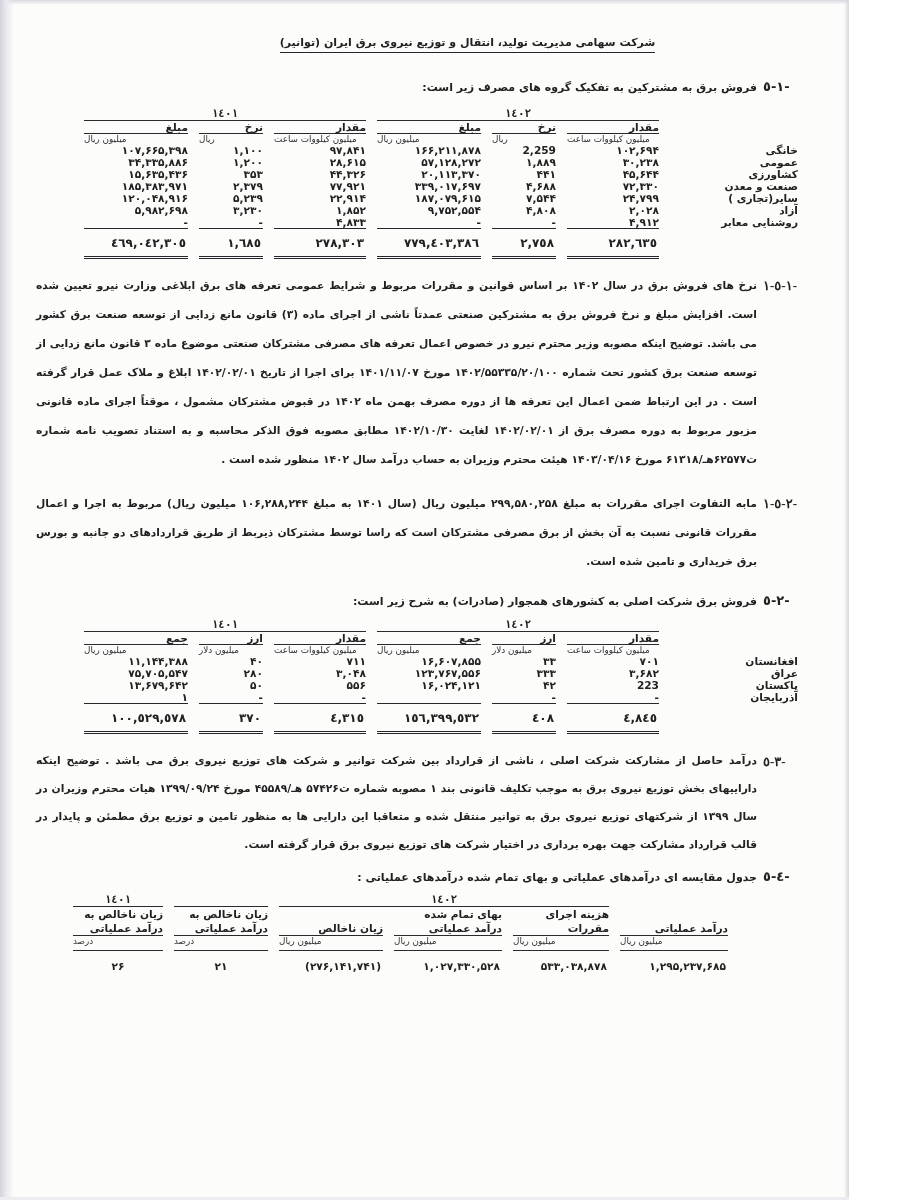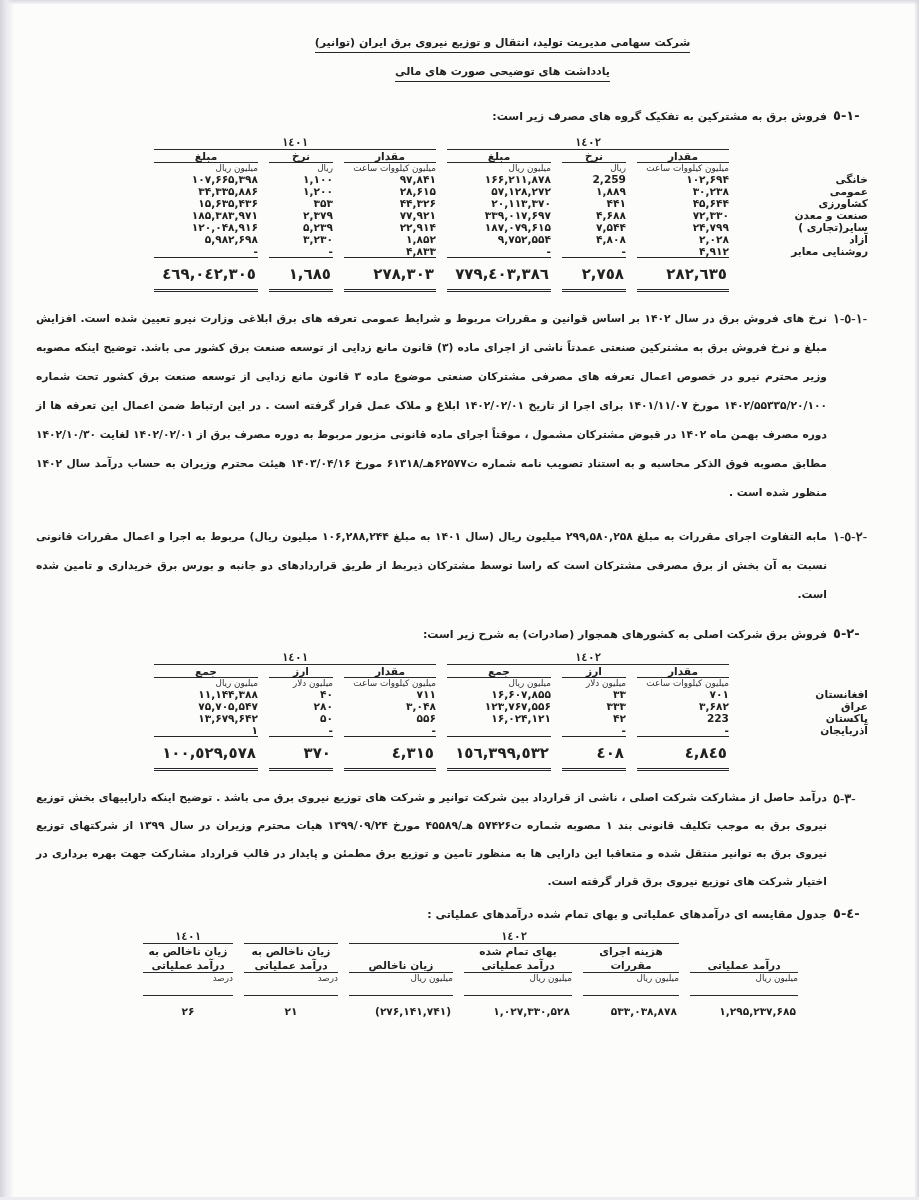--- a/index.html
+++ b/index.html
@@ -1,16 +1,16 @@
 <!DOCTYPE html>
 <html lang="fa"><head>
 <meta charset="utf-8">
 <style>
   html,body{margin:0;padding:0;background:#ffffff;}
-  .page{position:relative;width:919px;height:1200px;background:#fcfcfb;overflow:hidden;
+  .page{position:relative;width:849px;height:1200px;background:#fcfcfb;overflow:hidden;
         font-family:"DejaVu Sans",sans-serif;color:#212121;}
   
   .edge-left{position:absolute;left:0;top:0;bottom:0;width:14px;
              background:linear-gradient(90deg,#d3d3da 0%,#e9e9ef 45%,rgba(255,255,255,0) 100%);}
   .edge-top{position:absolute;top:0;left:0;right:0;height:4px;
             background:linear-gradient(180deg,#d9d9e0,#f5f5f8);}
   .edge-right{position:absolute;right:0;top:0;bottom:0;width:5px;
               background:linear-gradient(270deg,#d6d6dd,rgba(255,255,255,0));}
   .edge-bottom{position:absolute;bottom:0;left:0;right:0;height:3px;background:#ececf1;}
 
@@ -30,35 +30,35 @@
   .note{display:flex;direction:rtl;font-size:10.7px;font-weight:700;line-height:29px;}
   .note .body{flex:1;text-align:justify;}
   .note .sec-num{line-height:29px;font-family:Liberation Serif, serif;}
 
   
   table.fin{border-collapse:separate;border-spacing:11px 0;direction:rtl;
             font-weight:700;color:#212121;}
   table.fin th,table.fin td{padding:0;vertical-align:bottom;}
   .year-cell{font-size:11px;text-align:center;border-bottom:1.3px solid #2a2a2e;
              padding-bottom:4px;font-weight:700;font-family:Liberation Mono, monospace;}
-  .col-head{font-size:10.6px;text-align:center;border-bottom:1.1px solid #2a2a2e;
+  .col-head{font-size:10.6px;text-align:right;border-bottom:1.1px solid #2a2a2e;
             padding:6px 2px 4px;font-weight:700;}
-  .unit{font-size:8.8px;font-weight:400;color:#2e2e32;text-align:right;
+  .unit{font-size:8.8px;font-weight:400;color:#2e2e32;text-align:left;
         padding:5px 0 2px;white-space:nowrap;}
   td.lbl,th.lbl{font-size:10.6px;}
   td.num{direction:ltr;unicode-bidi:isolate;text-align:right;font-size:10.6px;
          padding:10px 2px 9px;white-space:nowrap;}
   td.lbl{padding:10px 2px 9px;}
   tr.total td.num{border-top:1.4px solid #26262a;border-bottom:3px double #26262a;
-                  padding:7px 2px 6px;font-size:15px;}
+                  padding:7px 2px 6px;font-size:12px;}
   tr.total td.lbl{border:none;}
 
   
   table.t3 .col-head{vertical-align:bottom;line-height:14px;}
-  table.t3 .unit{border-bottom:1px solid #2a2a2e;padding-bottom:12px;}
+  table.t3 .unit{border-bottom:1px solid #2a2a2e;padding-bottom:4px;}
   table.t3 td.num{padding:9px 2px 8px;}
   td.ctr{text-align:center !important;}
 
   
   .t12 col.c-lbl{width:128px;} .t12 col.c-q{width:92px;}
   .t12 col.c-r{width:64px;}   .t12 col.c-a{width:104px;}
   .t3 col.c0{width:108px;} .t3 col.c1{width:96px;} .t3 col.c2{width:108px;}
   .t3 col.c3{width:104px;} .t3 col.c4{width:94px;} .t3 col.c5{width:90px;}
 
   .mt-sec1{margin-top:26px;} .mt-table1{margin-top:13px;}
@@ -73,21 +73,20 @@
 <div class="page">
   <div class="edge-top"></div>
   <div class="edge-left"></div>
   <div class="edge-right"></div>
   <div class="edge-bottom"></div>
 
   <div class="content">
 
     <div class="doc-header">
       <span class="line"><span class="u">شرکت سهامی مدیریت تولید، انتقال و توزیع نیروی برق ایران (توانیر)</span></span>
-      <span class="line"><span class="u">یادداشت های توضیحی صورت های مالی</span></span>
     </div>
 
     <div class="sec-head mt-sec1">
       <span class="sec-num">١-٥-</span>
       <span class="sec-title">فروش برق به مشترکین به تفکیک گروه های مصرف زیر است:</span>
     </div>
 
     <table class="fin t12 mt-table1">
       <colgroup>
         <col class="c-lbl">

